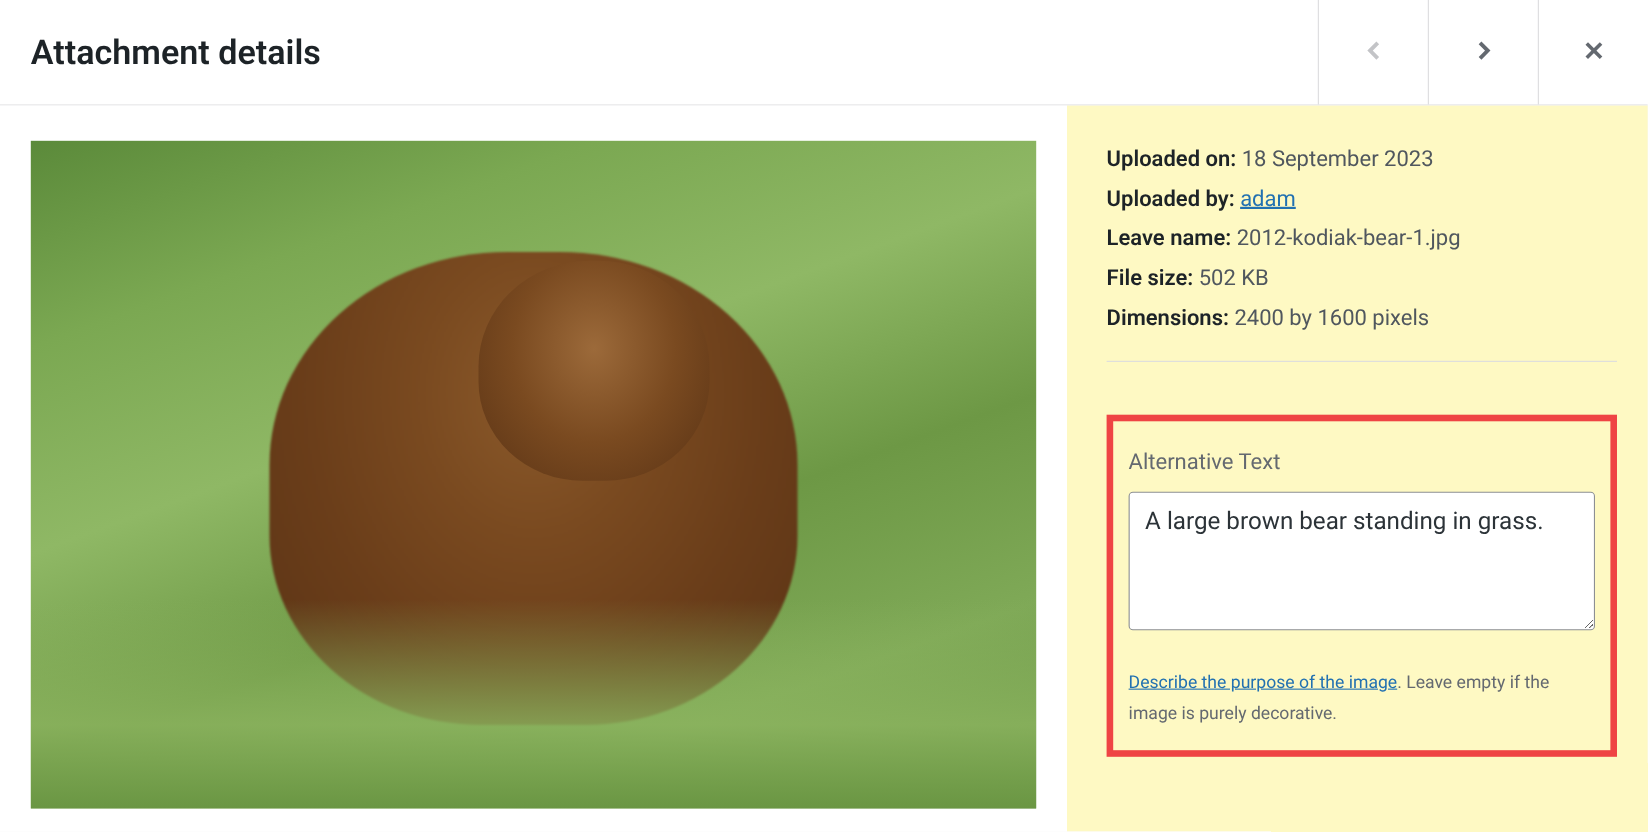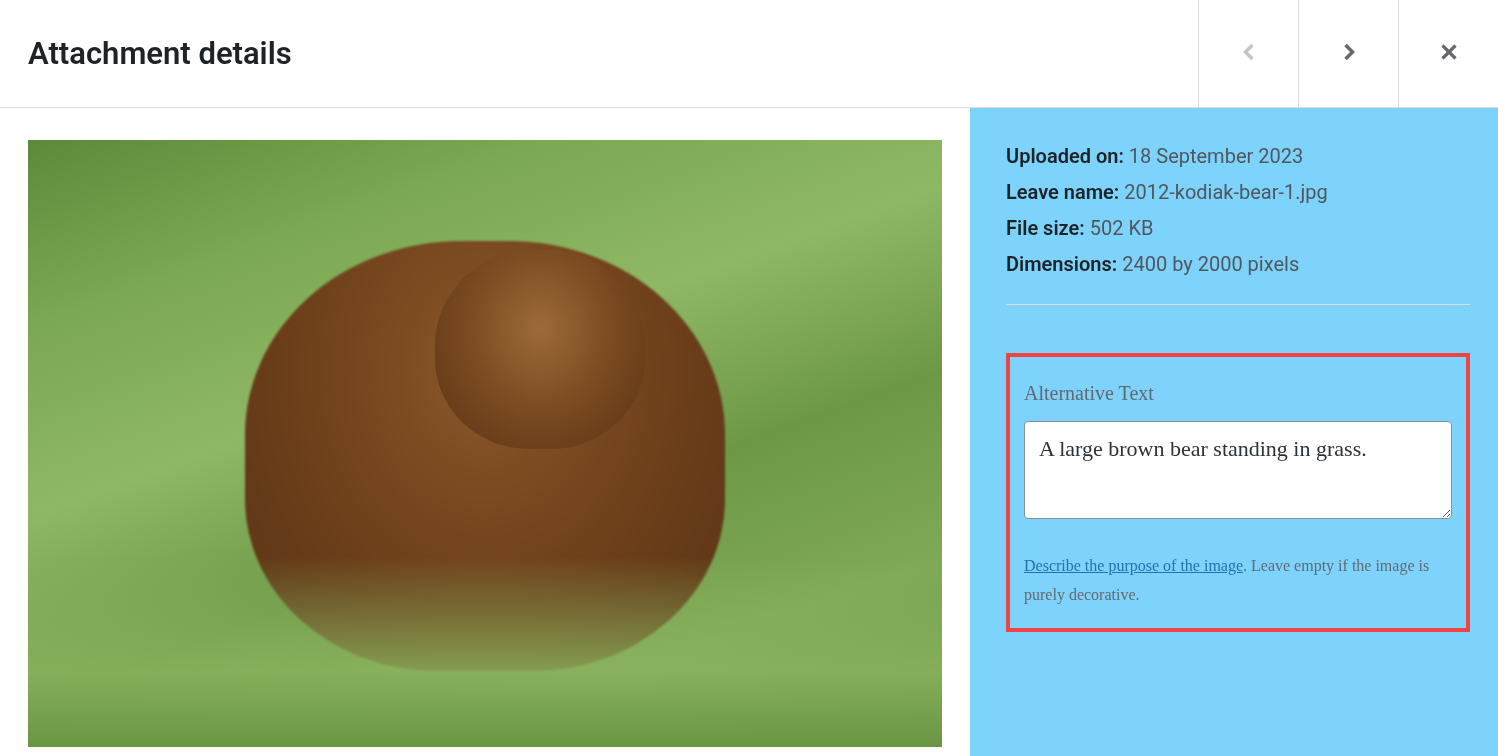--- a/index.html
+++ b/index.html
@@ -8,21 +8,21 @@
       background: #fff;
       color: #1d2327;
       width: 1498px;
       height: 756px;
       overflow: hidden;
     }
     .header {
       display: flex;
       align-items: center;
       justify-content: space-between;
-      height: 108px;
+      height: 96px;
       border-bottom: 1px solid #dcdcde;
       padding-left: 28px;
     }
     .title {
       font-size: 31px;
       font-weight: 600;
       color: #1d2327;
     }
     .nav-buttons {
       display: flex;
@@ -83,62 +83,61 @@
       position: absolute;
       bottom: 0;
       left: 0;
       right: 0;
       height: 190px;
       background: linear-gradient(0deg, #6a9643 0%, rgba(140,180,95,0.8) 40%, rgba(140,180,95,0) 100%);
     }
     .sidebar {
       flex: 1;
       padding: 30px 28px 0 36px;
-      background: #7dd3fc;
+      background: #fef9c3;
       font-size: 20px;
       line-height: 1.8;
       color: #50575e;
     }
     .meta-row strong {
       color: #1d2327;
       font-weight: 600;
     }
     .link {
       color: #2271b1;
       text-decoration: underline;
       cursor: pointer;
     }
     .divider {
       border: none;
       border-top: 1px solid #dcdcde;
       margin: 22px 0 0 0;
     }
     .highlight-box {
       margin-top: 48px;
-      border: 4px solid #ef4444;
+      border: 6px solid #ef4444;
       padding: 18px 14px 18px 14px;
-      font-family: Liberation Serif, serif;
     }
     .field-label {
       font-size: 20px;
       color: #646970;
       display: block;
       margin-bottom: 10px;
     }
     .alt-textarea {
       width: 100%;
       font-family: inherit;
       font-size: 22px;
       color: #2c3338;
       padding: 12px 14px;
       border: 1px solid #8c8f94;
       border-radius: 4px;
       resize: vertical;
       line-height: 1.4;
-      height: 98px;
+      height: 126px;
       background: #fff;
     }
     .help-text {
       margin-top: 22px;
       font-size: 16px;
       color: #646970;
       line-height: 1.8;
     }
   </style>
 </head>
@@ -180,30 +179,34 @@
       <div class="grass-fore"></div>
     </div>
   </div>
 
   <div class="sidebar">
     <div class="meta-row">
       <strong>Uploaded on:</strong>
       <span>18 September 2023</span>
     </div>
     <div class="meta-row">
+      <strong>Uploaded by:</strong>
+      <a class="link">adam</a>
+    </div>
+    <div class="meta-row">
       <strong>Leave name:</strong>
       <span>2012-kodiak-bear-1.jpg</span>
     </div>
     <div class="meta-row">
       <strong>File size:</strong>
       <span>502 KB</span>
     </div>
     <div class="meta-row">
       <strong>Dimensions:</strong>
-      <span>2400 by 2000 pixels</span>
+      <span>2400 by 1600 pixels</span>
     </div>
 
     <hr class="divider">
 
     <div class="highlight-box">
       <label class="field-label">Alternative Text</label>
       <textarea class="alt-textarea" style="">A large brown bear standing in grass.</textarea>
       <p class="help-text">
         <a class="link">Describe the purpose of the image</a><span>.</span><span> Leave empty if the image is purely decorative.</span>
       </p>

